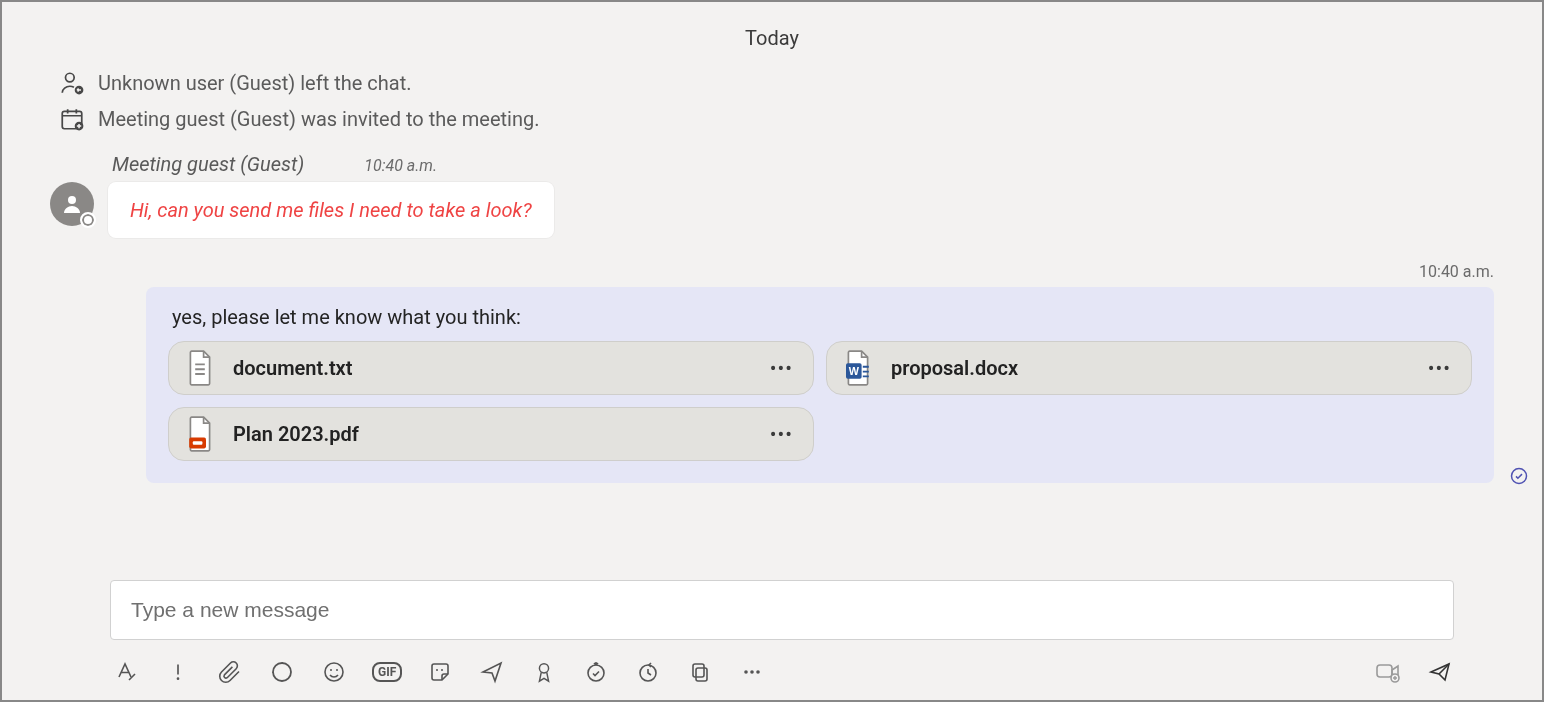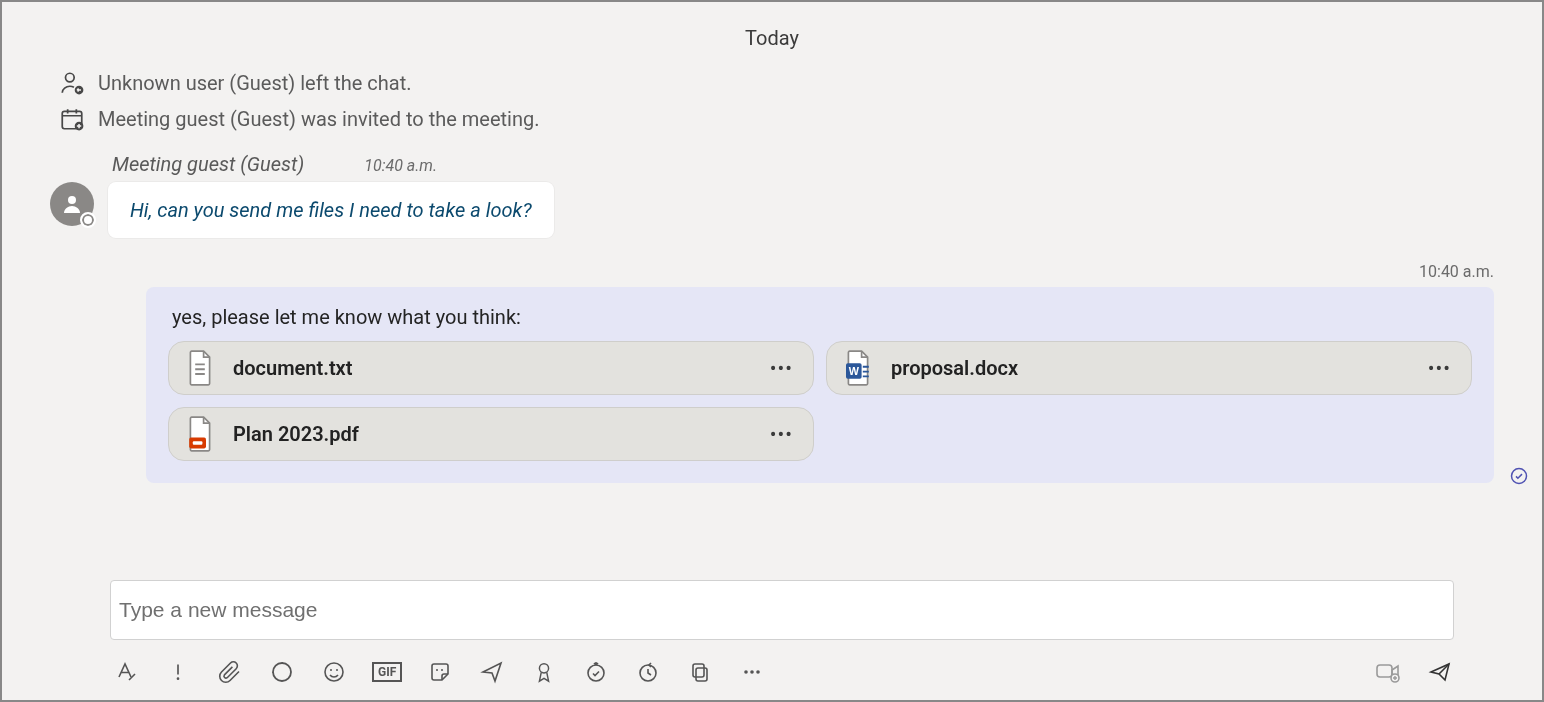--- a/index.html
+++ b/index.html
@@ -19,41 +19,41 @@
   .sys-row .sicon { width:28px; display:flex; justify-content:center; color:#484848;}
   .sys-row .stext { font-size:20px; color:#5b5b5b; }
   .msg-block { margin-top:20px;font-style:italic; }
   .msg-head { display:flex; align-items:baseline; gap:14px; margin-left:62px; }
   .msg-head .sender { color:#5a5a5a; font-size:20px; }
   .msg-head .time, .time-right { color:#6b6b6b; font-size:16px;margin-left:46px; }
   .msg-row { display:flex; align-items:flex-start; gap:14px; margin-top:6px; }
   .avatar-wrap { position:relative; width:44px; height:44px; flex:0 0 44px; }
   .avatar { width:44px; height:44px; border-radius:50%; background:#8a8886; display:flex; align-items:center; justify-content:center; color:#fff; }
   .presence { position:absolute; right:-2px; bottom:-2px; width:16px; height:16px; border-radius:50%; background:#fff; border:2px solid #fff; box-shadow:inset 0 0 0 2px #8a8886; }
-  .bubble-in { background:#fff; border-radius:8px; padding:16px 22px; font-size:20px; color:#0c4a6e; max-width:900px; box-shadow:0 0 0 1px rgba(0,0,0,.03); }
+  .bubble-in { background:#fff; border-radius:8px; padding:16px 22px; font-size:20px; color:#ef4444; max-width:900px; box-shadow:0 0 0 1px rgba(0,0,0,.03); }
   .align-right { display:flex; flex-direction:column; align-items:flex-end; margin-top:24px; padding-right:0; }
   .time-right { margin-right:48px; margin-bottom:6px; }
   .out-wrap { position:relative; width:100%; display:flex; justify-content:flex-end; padding-right:48px;}
   .bubble-out { background:#e5e6f6; border-radius:8px; padding:18px 22px 22px 22px; width:1348px; }
   .bubble-out .btext { font-size:20px; color:#242424; margin:0 0 12px 4px; }
   .files-grid { display:grid; grid-template-columns:1fr 1fr; gap:12px; }
   .file-card { background:#e3e2de; border:1px solid #cfcecb; border-radius:16px; display:flex; align-items:center; padding:8px 14px; gap:16px; }
   .file-card .ficon { width:34px; display:flex; justify-content:center; }
   .file-card .fname { flex:1; font-size:20px; font-weight:600; color:#222; }
   .file-card .fmore { color:#3b3b3b; padding:4px 6px; cursor:pointer; font-size:20px; letter-spacing:1px;}
   .read-mark { position:absolute; right:14px; bottom:-6px; color:#4f52b2; }
-  .compose { position:absolute; left:108px; right:88px; bottom:60px; background:#fff; border:1px solid #d1d1d1; border-radius:4px; display:flex; align-items:center; padding:16px 6px;}
+  .compose { position:absolute; left:108px; right:88px; bottom:60px; background:#fff; border:1px solid #d1d1d1; border-radius:4px; display:flex; align-items:center; padding:16px 18px;}
   .compose input { border:none; outline:none; width:100%; font-size:21px; color:#242424; background:transparent; }
   .compose input::placeholder { color:#707070; }
   .toolbar { position:absolute; left:110px; right:88px; bottom:14px; display:flex; align-items:center; justify-content:space-between; }
   .tb-left { display:flex; align-items:center; gap:24px; color:#555; }
   .tb-right { display:flex; align-items:center; gap:24px; color:#555; }
   .tb-btn { cursor:pointer; display:flex; align-items:center; justify-content:center; height:28px; min-width:28px; color:#555;}
   .tb-btn svg { display:block; }
-  .gif-box { border:2px solid #555; border-radius:0; font-size:12px; font-weight:700; padding:2px 4px; color:#555; line-height:1;}
+  .gif-box { border:2px solid #555; border-radius:8px; font-size:12px; font-weight:700; padding:2px 4px; color:#555; line-height:1;}
   .muted-cam { color:#9a9a9a; }
 </style>
 </head>
 <body>
 
 <div class="chat-area">
   <div class="date-sep">Today</div>
 
   <div class="sys-row">
     <span class="sicon">

